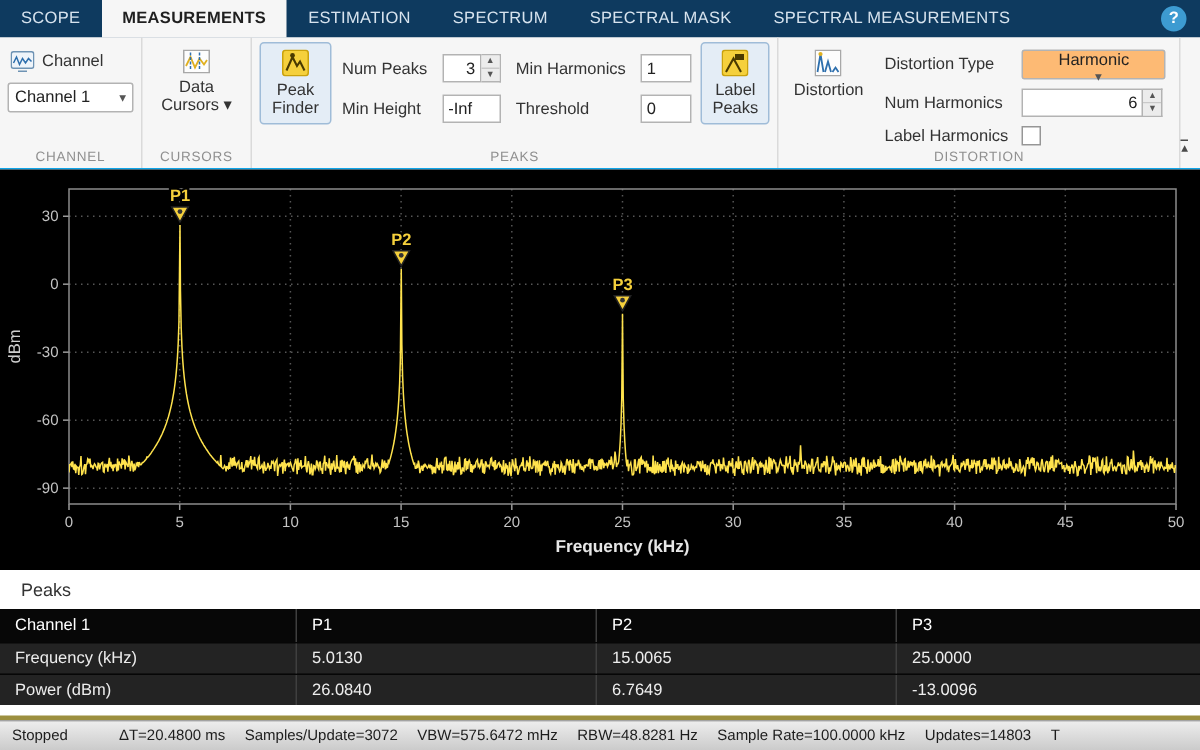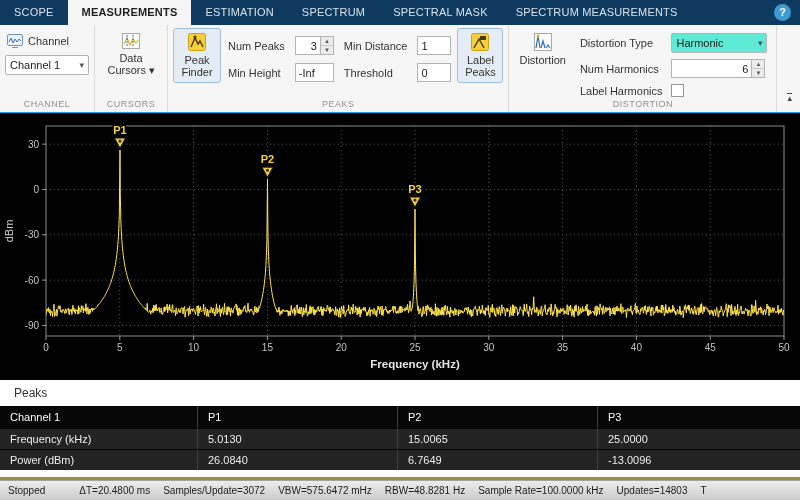--- a/index.html
+++ b/index.html
@@ -39,21 +39,21 @@
     margin: 8px 6px 0 7px; font-size: 11px; color: #333; }
   .fld-input { height: 19px; border: 1px solid #b3b3b3; background: #fff; font-size: 11px; padding: 0 3px;
     font-family: inherit; color: #222; }
   .spinwrap { display: flex; }
   .spincol { display: flex; flex-direction: column; width: 13px; border: 1px solid #b3b3b3; border-left: none; }
   .spin-btn { flex: 1; font-size: 6px; line-height: 8px; text-align: center; color: #555; background: #ececec; }
   .spin-btn:first-child { border-bottom: 1px solid #c9c9c9; }
 
   .dist-grid { display: grid; grid-template-columns: auto auto; gap: 6px 9px; align-items: center;
     margin: 5px 4px 0 9px; font-size: 11px; color: #333; }
-  .dist-combo { width: 96px; background: #5eead4; }
+  .dist-combo { width: 96px; background: #fdba74; flex-direction: column; }
   .num-right { text-align: right; }
   .checkbox { width: 13px; height: 13px; border: 1px solid #969696; background: #fff; }
 
   .collapse-btn { position: absolute; right: 8px; bottom: 10px; font-size: 9px; color: #4a4a4a;
     line-height: 8px; border-top: 1.5px solid #4a4a4a; padding-top: 0px; }
 
   
   .plot { flex: 0 0 267px; background: #000; position: relative; }
   .plot svg { position: absolute; inset: 0; }
   .plot svg text { font-family: "Liberation Sans", sans-serif; }
@@ -82,21 +82,21 @@
 
 <div class="app">
 
   <div class="tabbar">
     <div class="tabs" id="tabs-container">
         <div class="tab">SCOPE</div>
         <div class="tab active">MEASUREMENTS</div>
         <div class="tab">ESTIMATION</div>
         <div class="tab">SPECTRUM</div>
         <div class="tab">SPECTRAL MASK</div>
-        <div class="tab">SPECTRUM MEASUREMENTS</div>
+        <div class="tab">SPECTRAL MEASUREMENTS</div>
       </div>
     <div class="help-btn">
       <span>?</span>
     </div>
   </div>
 
   <div class="toolbar">
 
     <section class="ts-group">
       <div class="ts-body">
@@ -146,21 +146,21 @@
 
         <div class="fields">
           <span>Num Peaks</span>
           <span class="spinwrap">
             <input class="fld-input num-right" style="width: 26px;" value="3">
             <span class="spincol">
               <span class="spin-btn">▲</span>
               <span class="spin-btn">▼</span>
             </span>
           </span>
-          <span>Min Distance</span>
+          <span>Min Harmonics</span>
           <input class="fld-input" style="width: 34px;" value="1">
 
           <span>Min Height</span>
           <input class="fld-input" style="width: 39px;" value="-Inf">
           <span>Threshold</span>
           <input class="fld-input" style="width: 34px;" value="0">
         </div>
 
         <button class="stack-btn selected">
           <svg width="18" height="18" viewBox="0 0 18 18">

